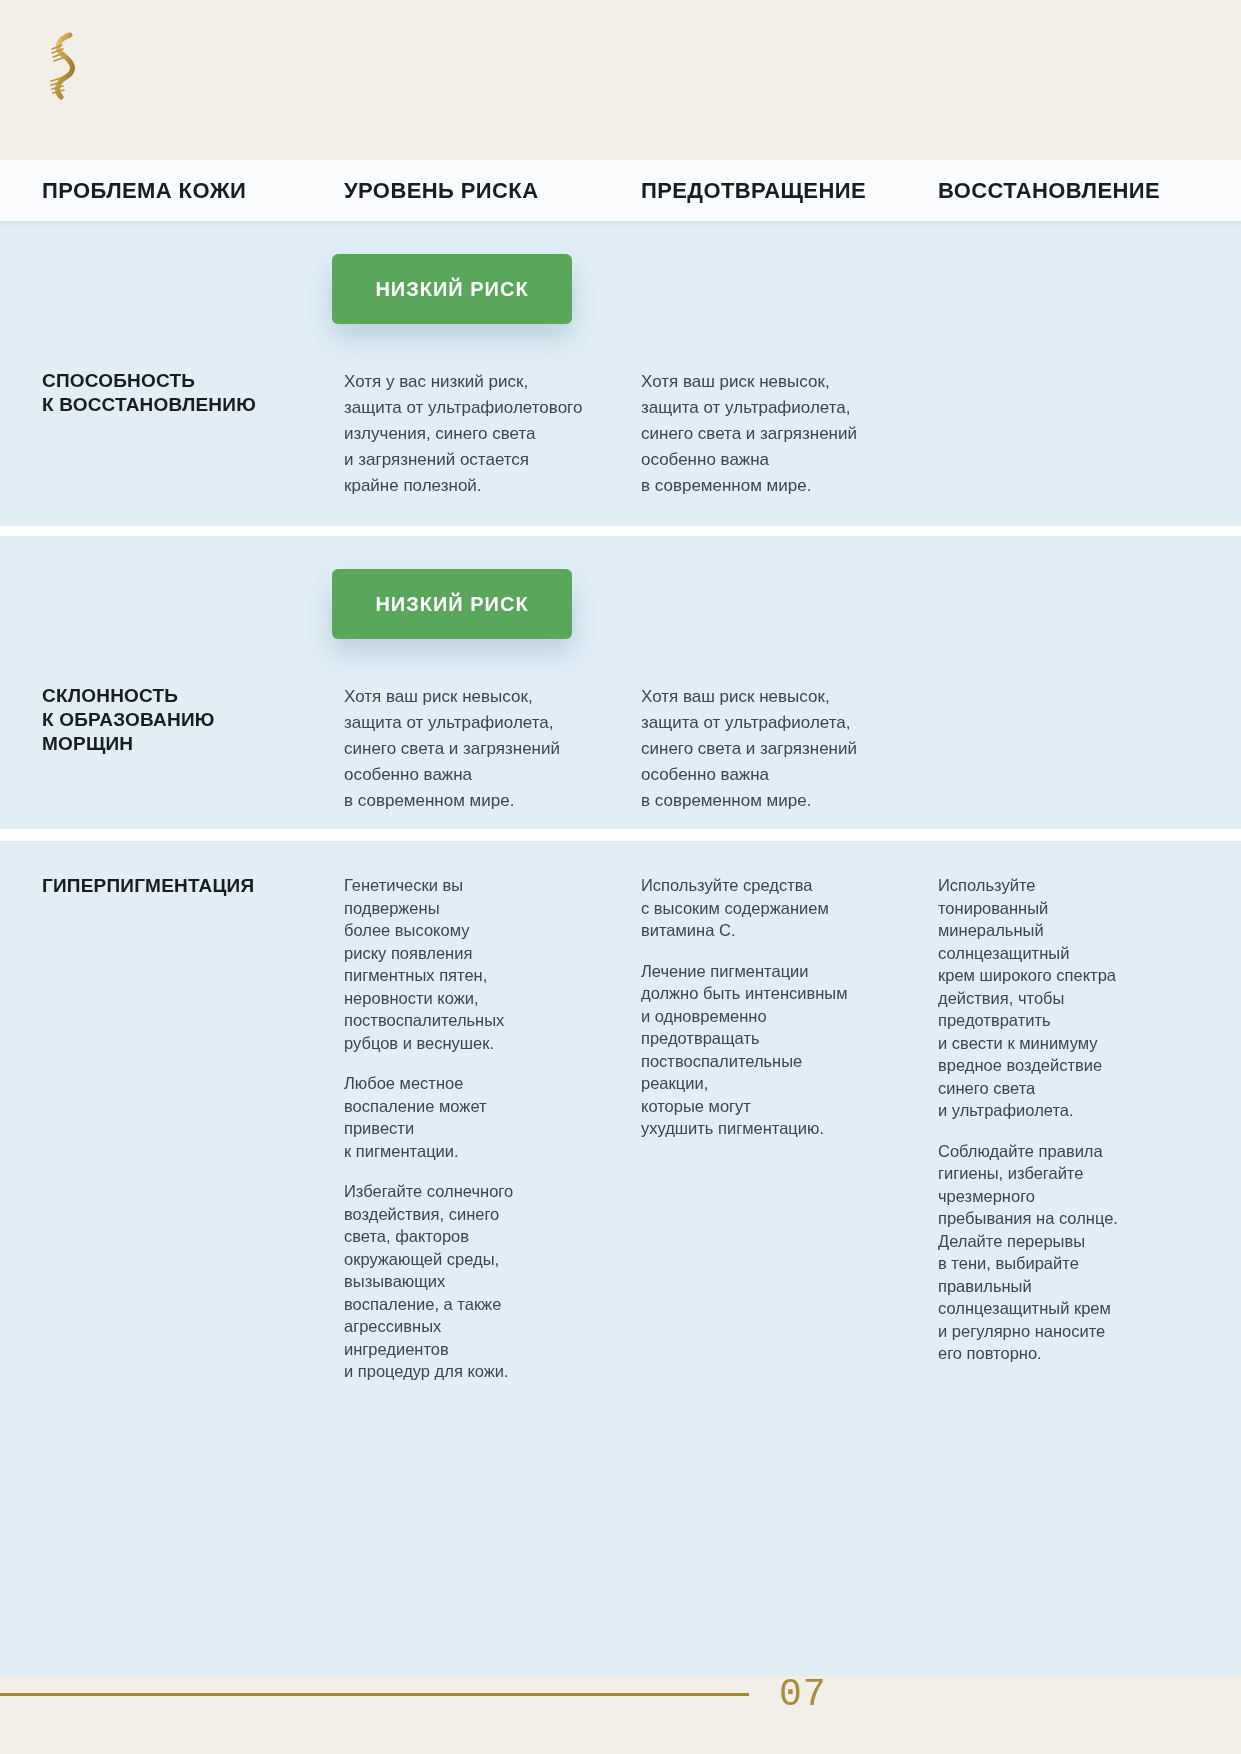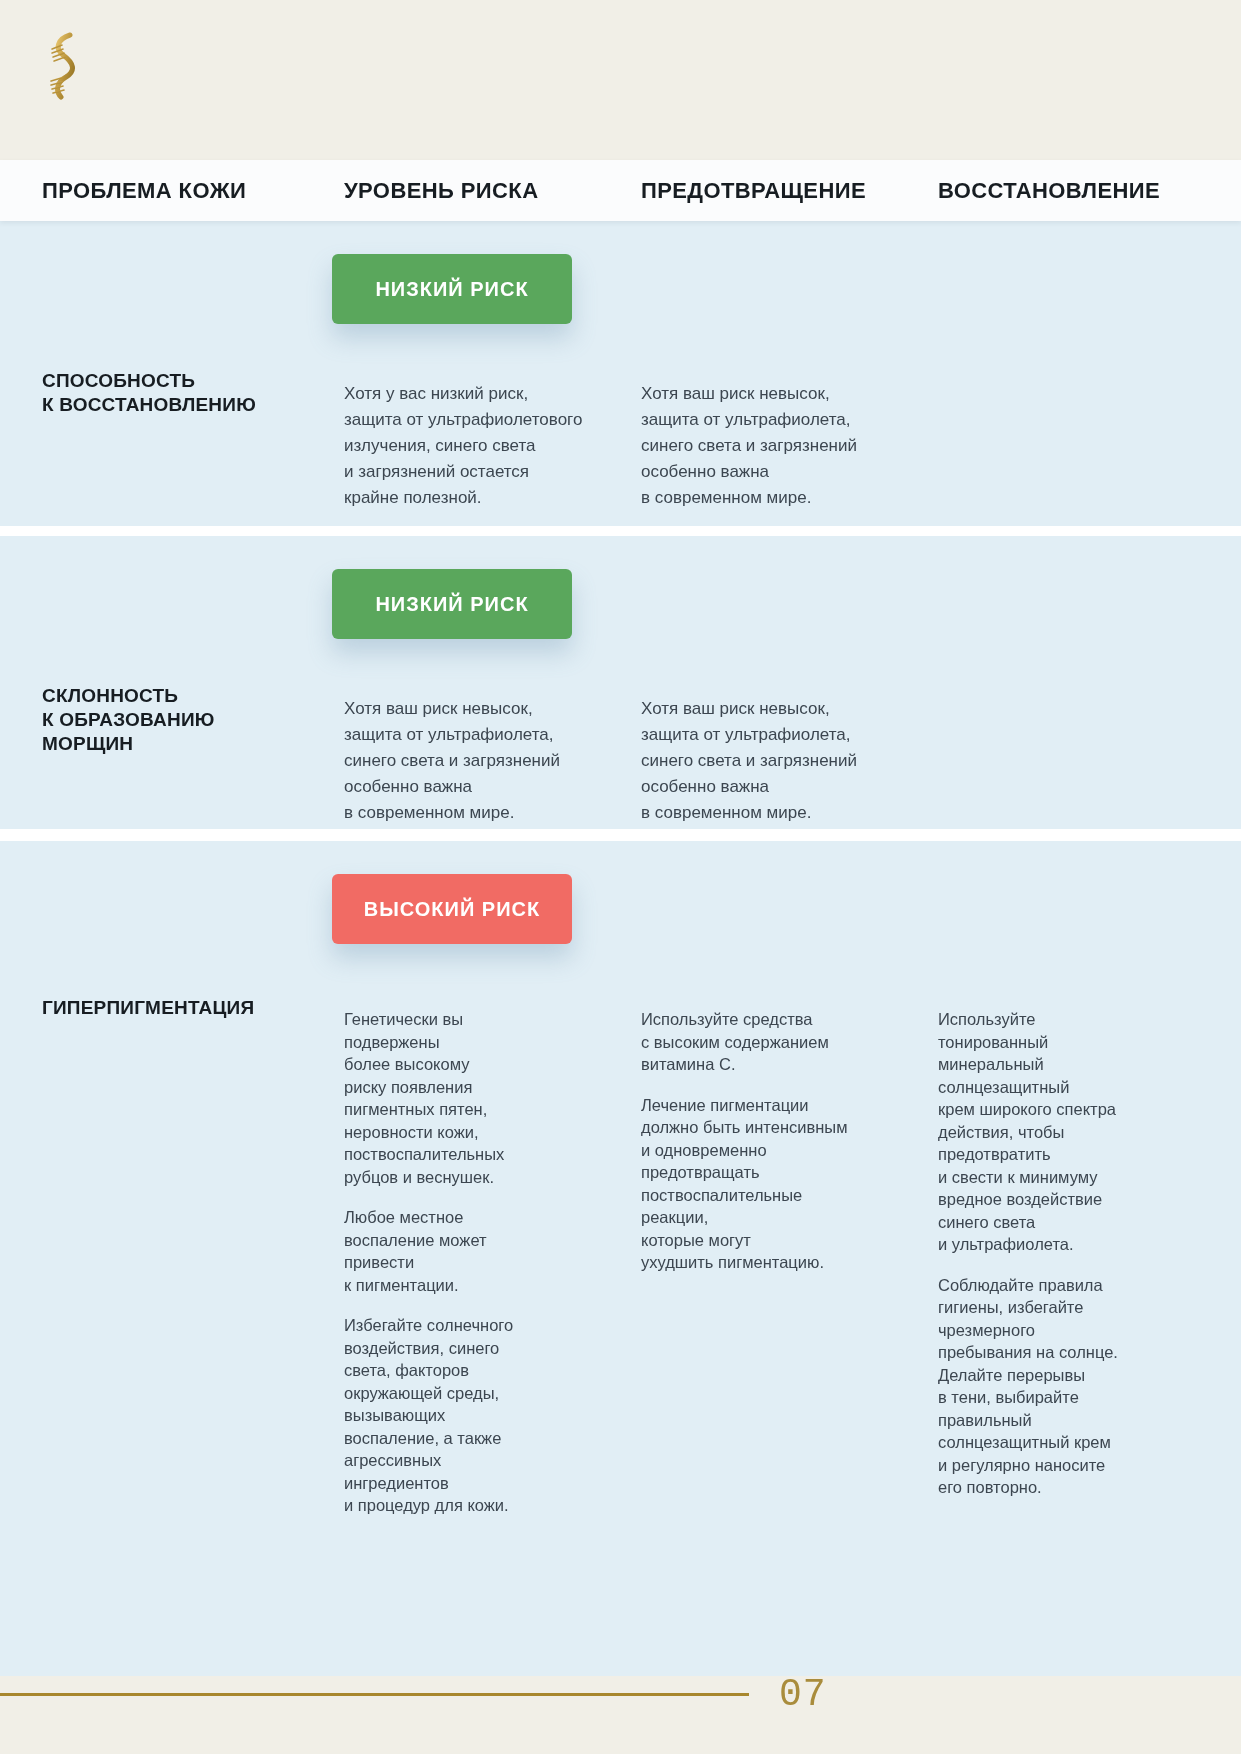--- a/index.html
+++ b/index.html
@@ -43,21 +43,21 @@
     display:flex;align-items:center;justify-content:center;
     color:#ffffff;font-weight:bold;font-size:20px;letter-spacing:1px;
     box-shadow:0 14px 24px rgba(104,144,173,0.30);
     white-space:nowrap;
   }
   .row-label{
     margin:0;font-size:19px;line-height:24px;font-weight:bold;
     color:#171d22;white-space:pre-line;letter-spacing:0.2px;
   }
   .body{
-    margin:12px 0 22px 0;font-size:17px;line-height:26px;
+    margin:0 0 22px 0;font-size:17px;line-height:26px;
     color:#3c4650;white-space:pre-line;
   }
   .card-3 .body{font-size:16.5px;line-height:22.5px;margin-bottom:18px;}
   .body:last-child{margin-bottom:0;}
   .footer-band{position:relative;height:102px;}
   .gold-line{
     position:absolute;left:0;top:17px;
     width:749px;height:3px;background:#a8872e;
   }
   .page-number{
@@ -171,30 +171,20 @@
 особенно важна
 в современном мире.</p>
         </div>
       <div></div>
     </div>
   </section>
 
   <div class="gap gap-b"></div>
 
   <section class="card card-3">
-    <div class="grid badge-row">
-      <div></div>
-      <div>
-        <div class="badge" style="background-color: rgb(241, 107, 100);">
-          <span>ВЫСОКИЙ РИСК</span>
-        </div>
-      </div>
-      <div></div>
-        <div></div>
-    </div>
     <div class="grid">
       <div>
           <h3 class="row-label">ГИПЕРПИГМЕНТАЦИЯ</h3>
         </div>
       <div>
         <p class="body">Генетически вы
 подвержены
 более высокому
 риску появления
 пигментных пятен,

